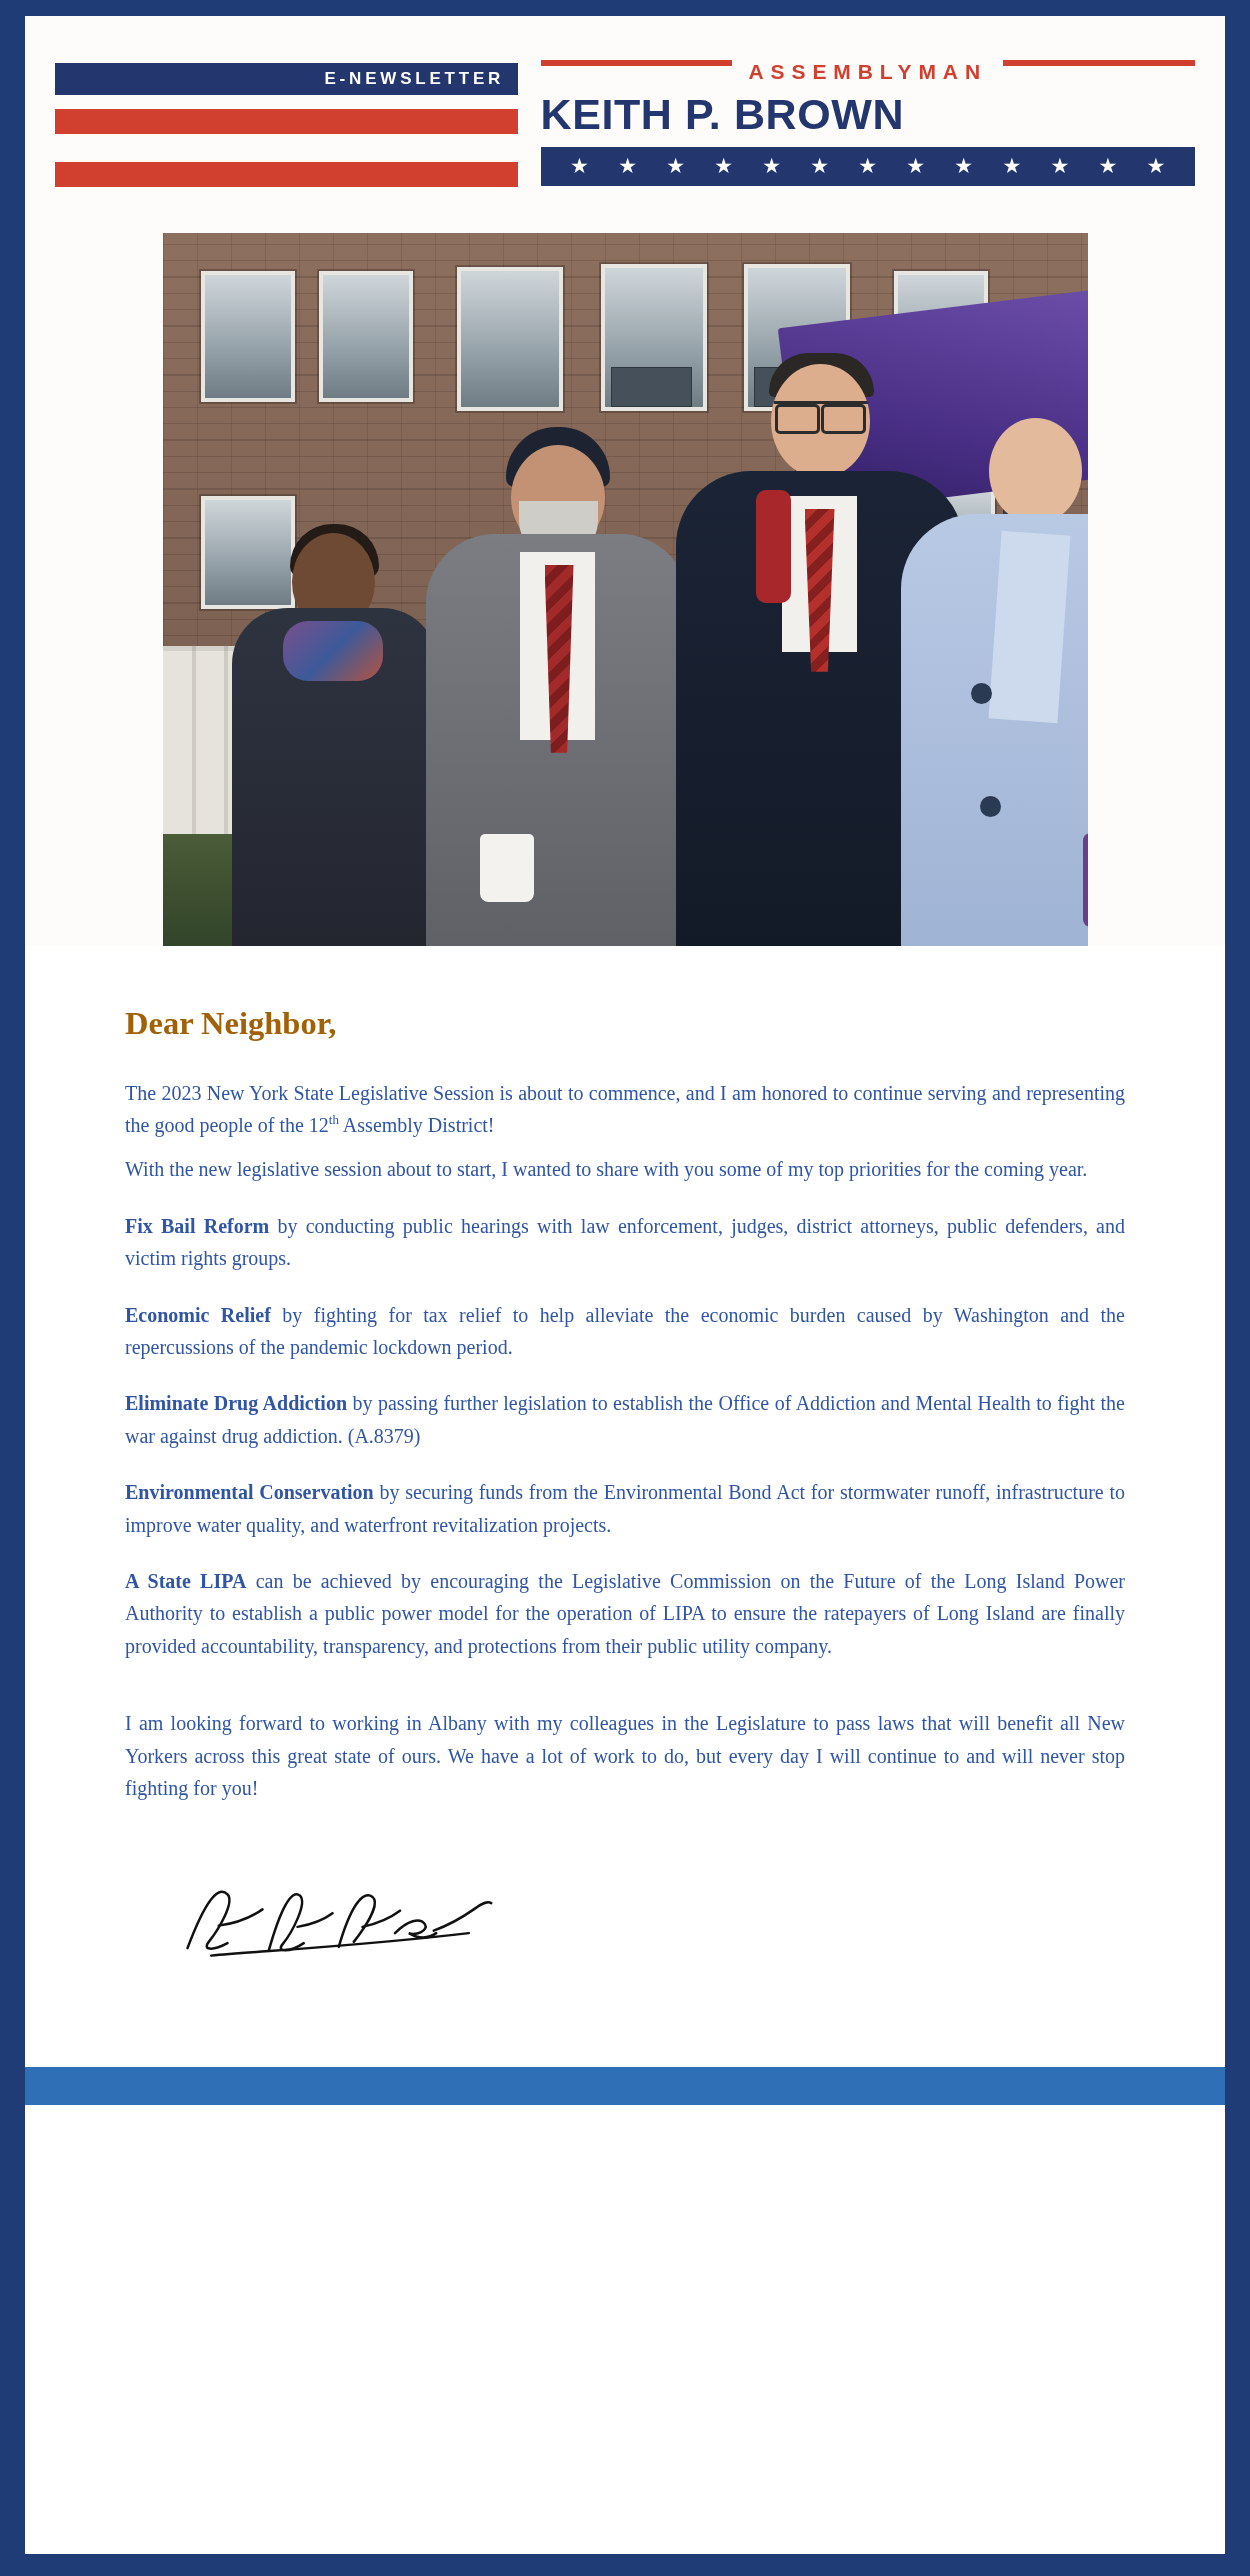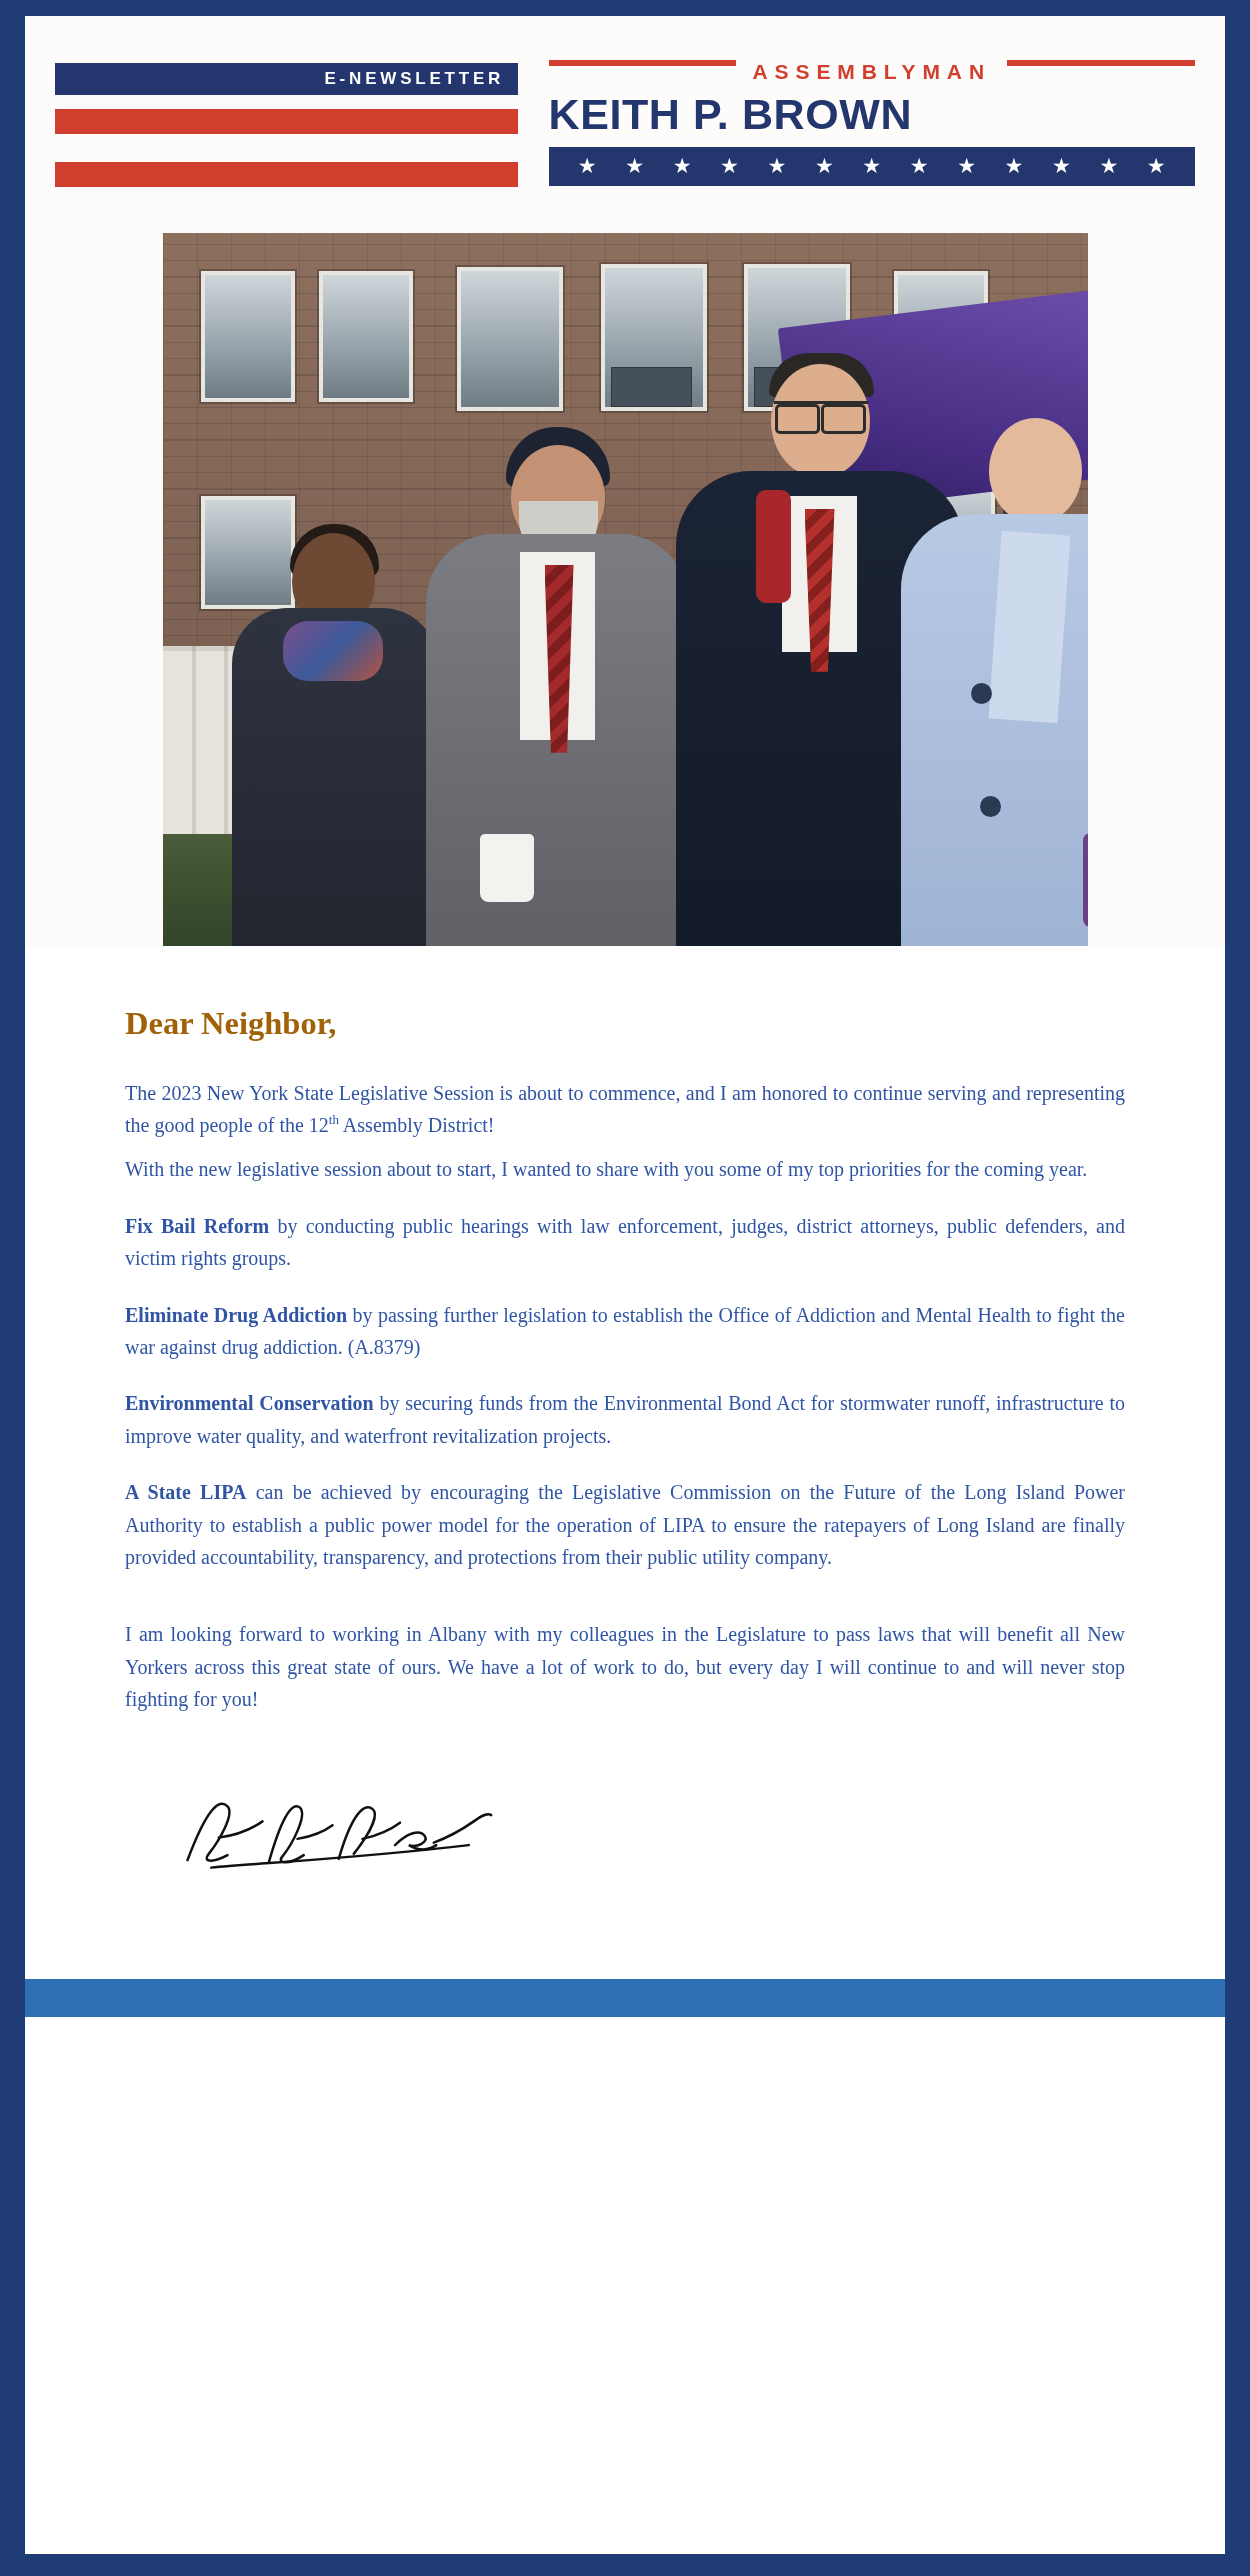--- a/index.html
+++ b/index.html
@@ -23,21 +23,21 @@
     position: relative;
     overflow: hidden;
   }
 
   
   .masthead {
     background: #fdfcfa;
     padding: 44px 30px 25px 30px;
     display: flex;
     align-items: flex-start;
-    gap: 8px;
+    gap: 0;
   }
   .mast-left {
     width: 463px;
     flex: 0 0 463px;
     display: flex;
     flex-direction: column;
     gap: 13.8px;
     padding-top: 2.5px;
   }
   .enews-bar {
@@ -466,20 +466,21 @@
 
     <div class="letter">
       <h1 class="greeting">Dear Neighbor,</h1>
 
       <p class="tight"><span>The 2023 New York State Legislative Session is about to commence, and I am honored to continue serving and representing the good people of the 12</span><sup>th</sup><span> Assembly District!</span></p>
 
       <p>With the new legislative session about to start, I wanted to share with you some of my top priorities for the coming year.</p>
 
       <p><strong>Fix Bail Reform</strong><span> by conducting public hearings with law enforcement, judges, district attorneys, public defenders, and victim rights groups.</span></p>
 
+      <p><strong>Economic Relief</strong><span> by fighting for tax relief to help alleviate the economic burden caused by Washington and the repercussions of the pandemic lockdown period.</span></p>
 
       <p><strong>Eliminate Drug Addiction</strong><span> by passing further legislation to establish the Office of Addiction and Mental Health to fight the war against drug addiction. (A.8379)</span></p>
 
       <p><strong>Environmental Conservation</strong><span> by securing funds from the Environmental Bond Act for stormwater runoff, infrastructure to improve water quality, and waterfront revitalization projects.</span></p>
 
       <p><strong>A State LIPA</strong><span> can be achieved by encouraging the Legislative Commission on the Future of the Long Island Power Authority to establish a public power model for the operation of LIPA to ensure the ratepayers of Long Island are finally provided accountability, transparency, and protections from their public utility company.</span></p>
 
       <div class="spacer-para"></div>
 
       <p>I am looking forward to working in Albany with my colleagues in the Legislature to pass laws that will benefit all New Yorkers across this great state of ours. We have a lot of work to do, but every day I will continue to and will never stop fighting for you!</p>

